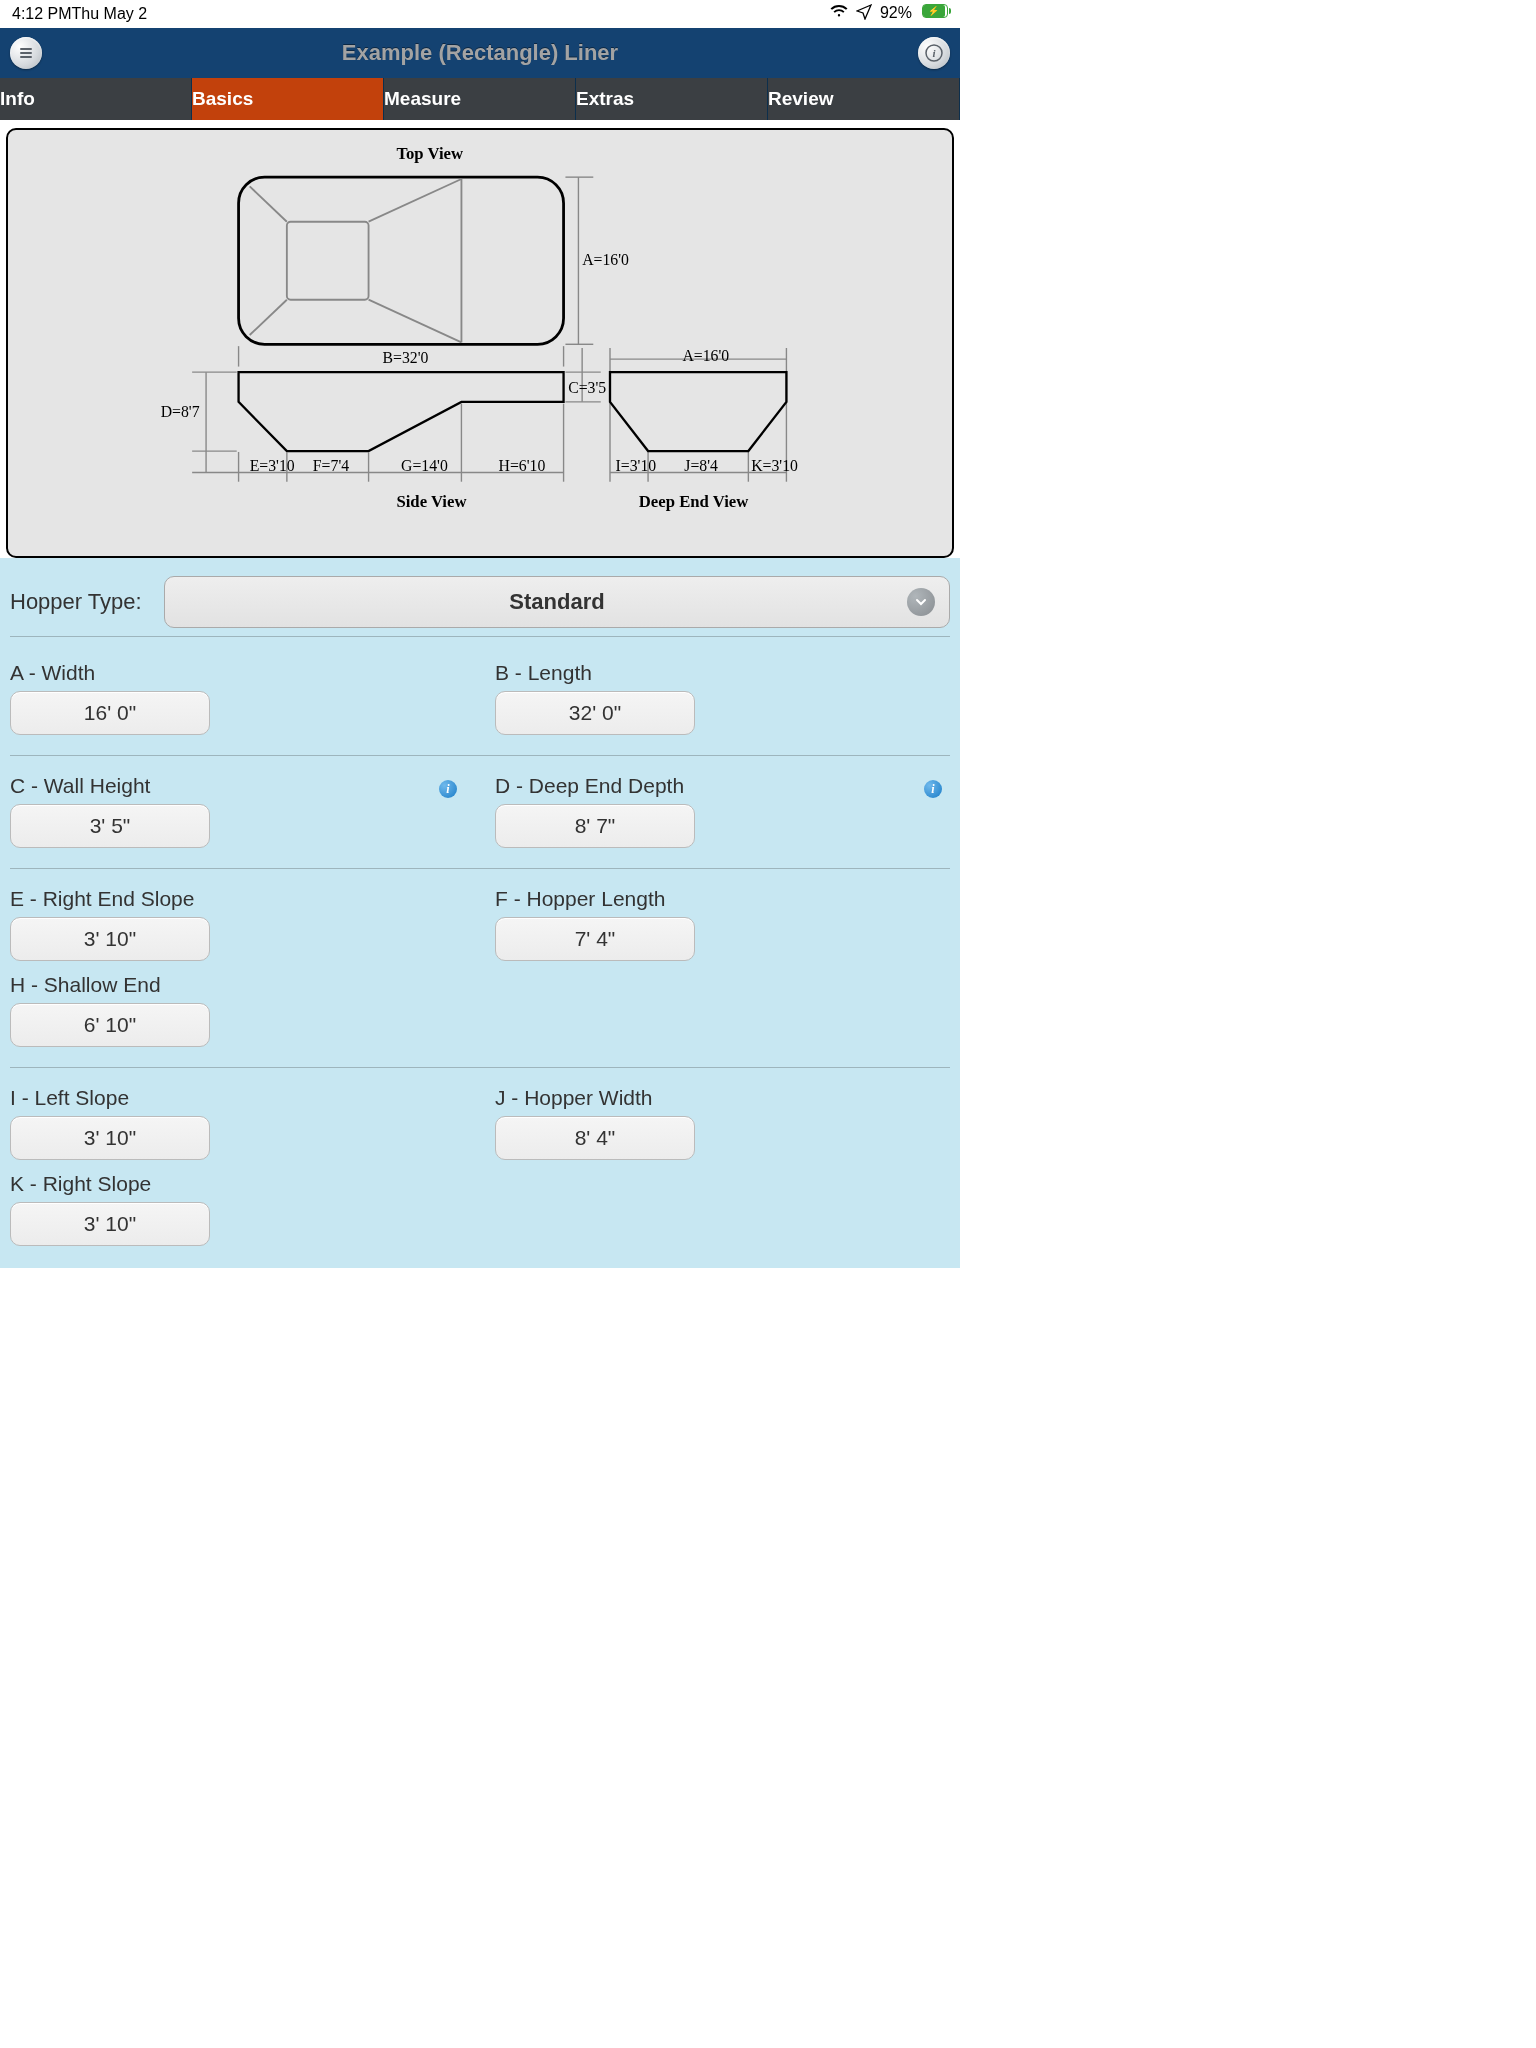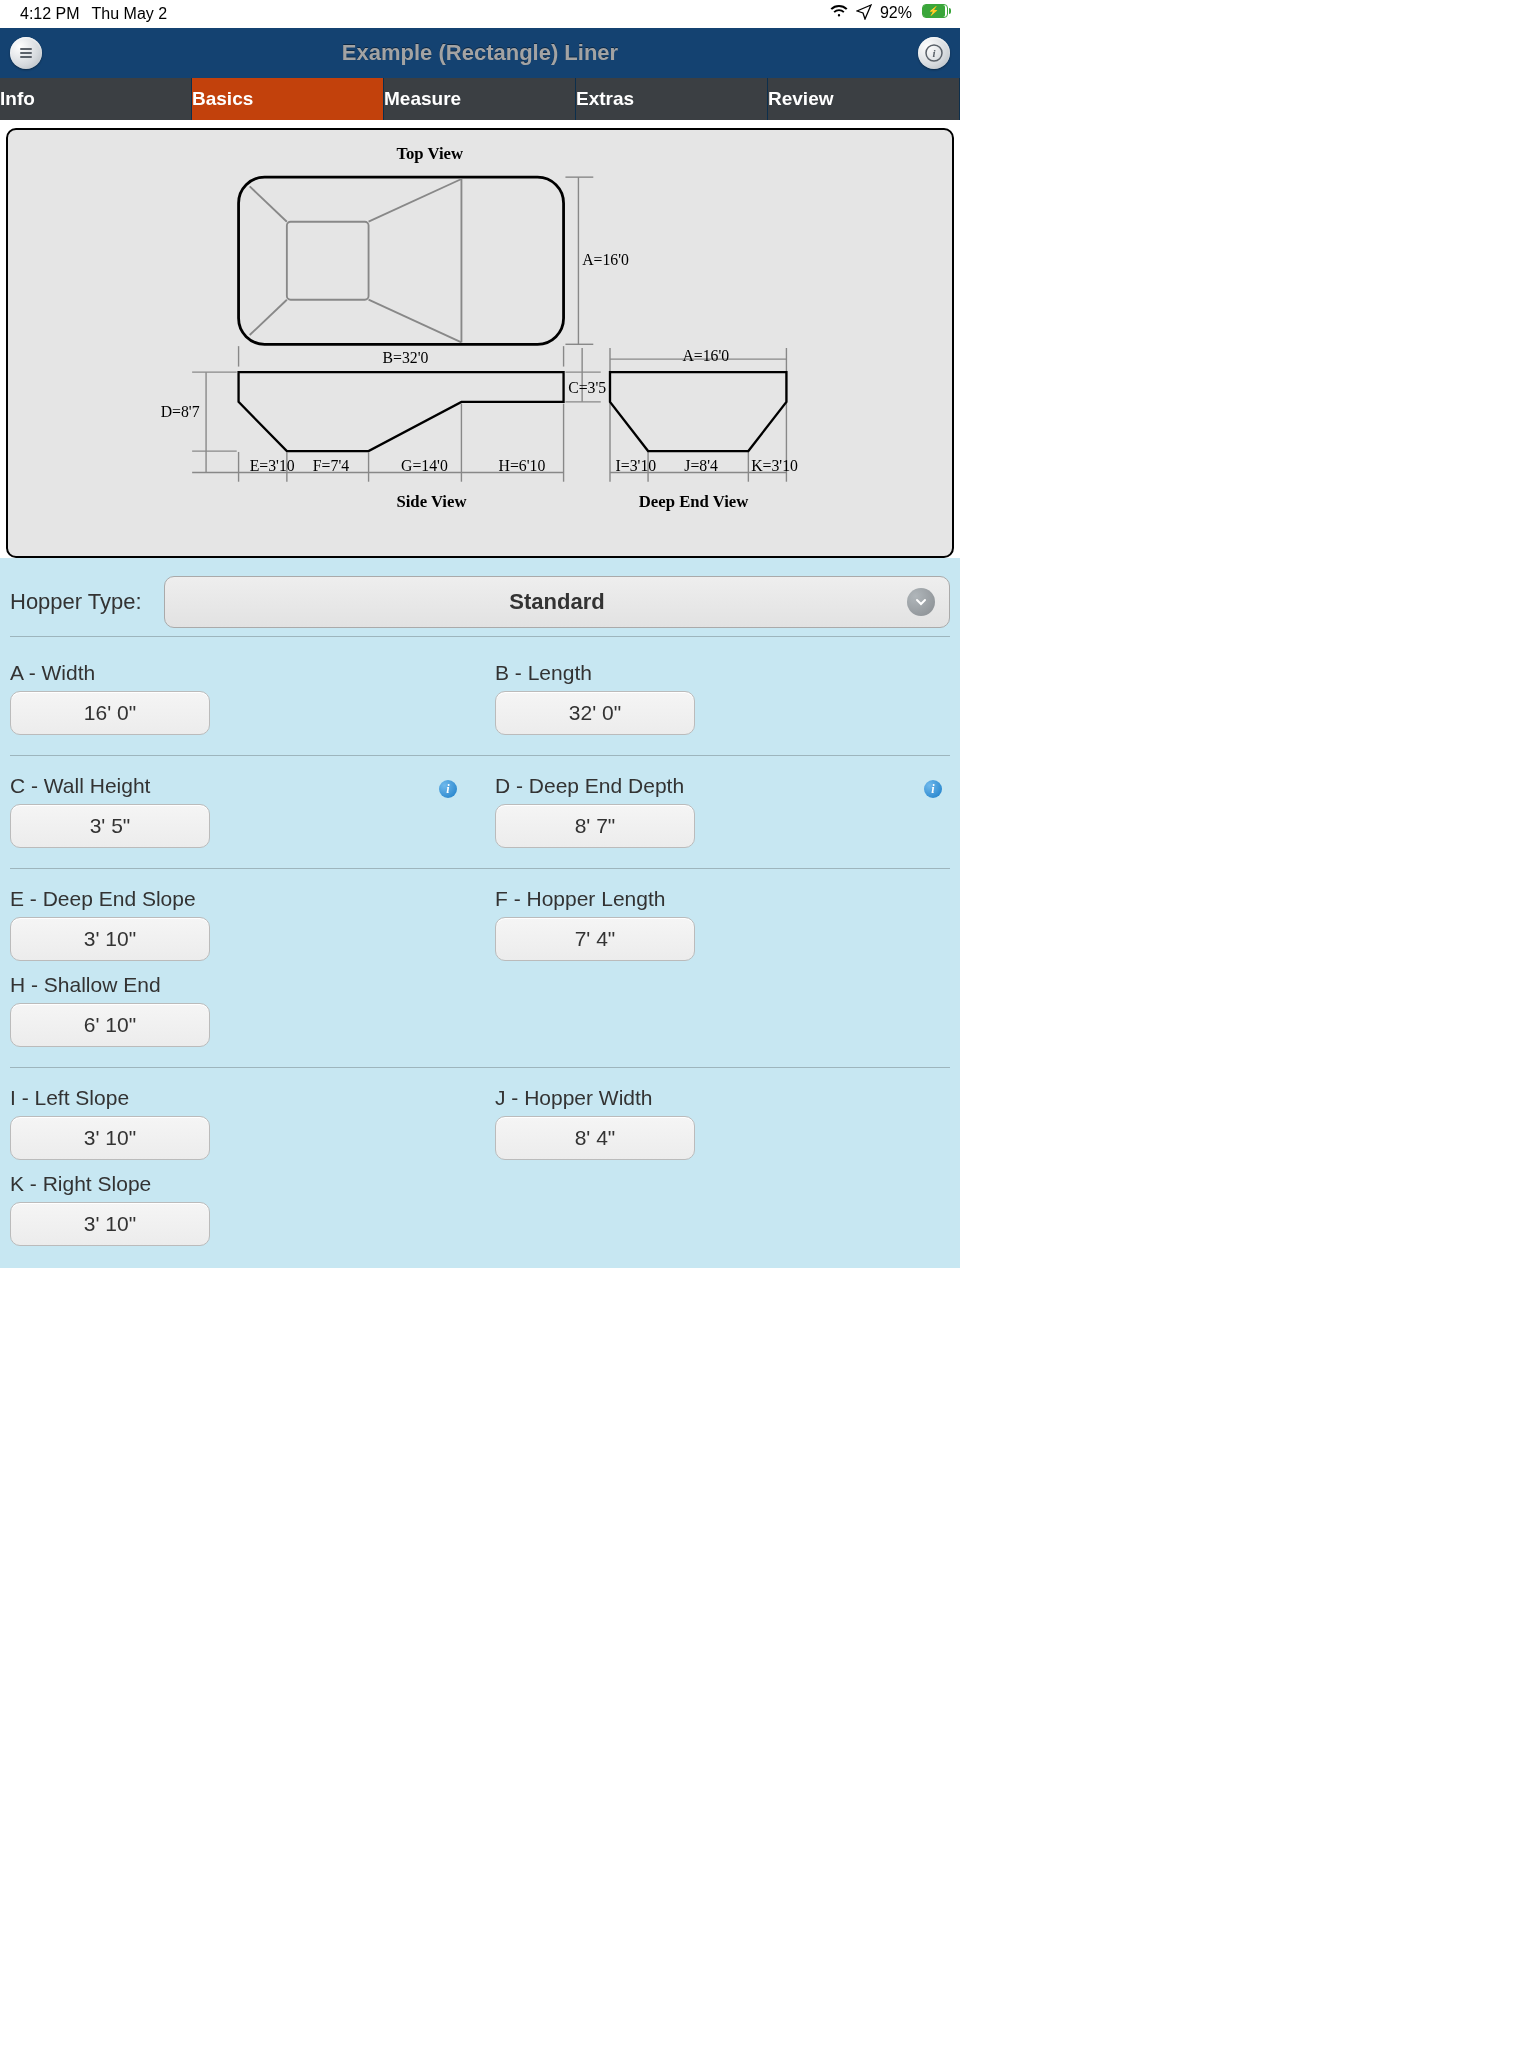--- a/index.html
+++ b/index.html
@@ -12,21 +12,21 @@
     }
     .status-bar {
       display: flex;
       justify-content: space-between;
       align-items: center;
       padding: 4px 12px;
       font-size: 16px;
       font-weight: 500;
       background: #fff;
     }
-    .status-left { display: flex; gap: 12px; margin-left: 8px; }
+    .status-left { display: flex; gap: 0; }
     .status-right { display: flex; gap: 8px; }
     .battery-icon {
       display: inline-flex;
       align-items: center;
       border: 1.5px solid #3aa63a;
       border-radius: 4px;
       width: 26px;
       height: 14px;
       position: relative;
       margin-left: 2px;
@@ -375,21 +375,21 @@
     <div class="field-group">
       <div class="field-label-row">
         <div class="field-label">D - Deep End Depth</div>
         <span class="info-small-icon">i</span>
       </div>
       <div class="field-input">8' 7"</div>
     </div>
     <div class="divider-full"></div>
 
     <div class="field-group">
-      <div class="field-label">E - Deep End Slope</div>
+      <div class="field-label">E - Right End Slope</div>
       <div class="field-input">3' 10"</div>
     </div>
     <div class="field-group">
       <div class="field-label">F - Hopper Length</div>
       <div class="field-input">7' 4"</div>
     </div>
 
     <div class="field-group">
       <div class="field-label">H - Shallow End</div>
       <div class="field-input">6' 10"</div>

